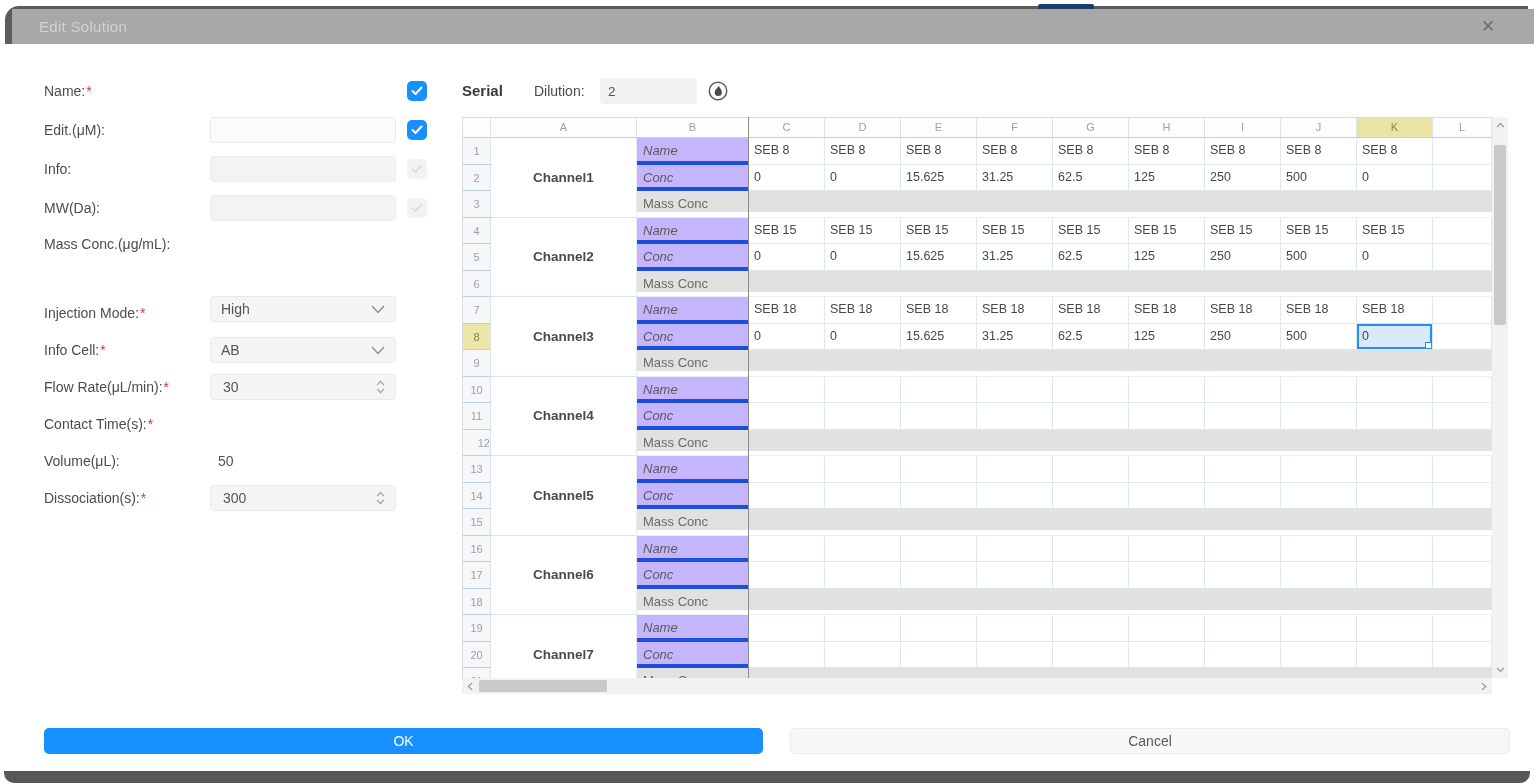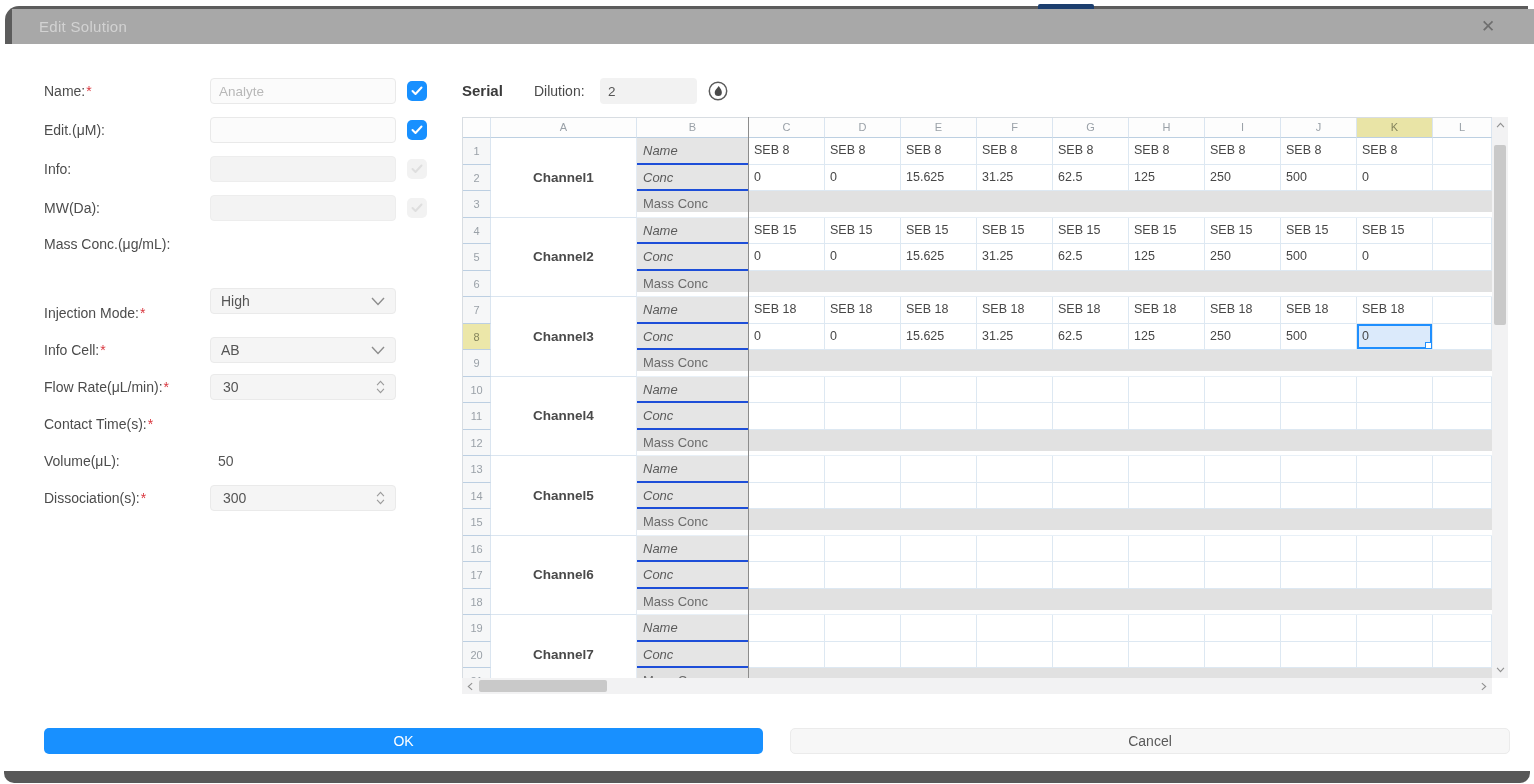--- a/index.html
+++ b/index.html
@@ -50,22 +50,22 @@
   .gc{box-sizing:border-box;flex-shrink:0;overflow:hidden;white-space:nowrap;}
   .ghead{font-size:11px;color:#9aa1a8;text-align:center;line-height:19px;background:#fdfdfd;
          border-right:1px solid #dae5f0;border-bottom:1px solid #bdd0e2;}
   .ghead.hlcol{background:#e9e4a6;color:#84845c;}
   .gnum{font-size:11px;color:#9aa1a8;text-align:center;line-height:26px;background:#f6f7f8;
         border-right:1px solid #dae5f0;border-bottom:1px solid #bccfe2;}
   .gnum.hlrow{background:#ece7a9;color:#84845c;}
   .ga{background:#fff;font-weight:bold;font-size:13.5px;color:#4a4a4a;text-align:center;
       line-height:26px;border-right:1px solid #e4ecf4;}
   .ga.gab{border-bottom:1px solid #dae5f0;}
-  .gb{font-size:13px;color:#5c5c5c;padding-left:6px;line-height:26px;background:#e5e5e5;
-      border-bottom:2px solid #1d4ed8;border-right:1px solid #e6eef6;}
+  .gb{font-size:13px;color:#5c5c5c;padding-left:6px;line-height:26px;background:#c4b5fd;
+      border-bottom:4px solid #1d4ed8;border-right:1px solid #e6eef6;}
   .gb.name,.gb.conc{font-style:italic;}
   .gd{font-size:12.5px;color:#474747;padding-left:5px;line-height:25px;background:#fff;
       border-right:1px solid #dde8f2;border-bottom:1px solid #dde8f2;}
   .gb.mass,.gd.mass{background:linear-gradient(to bottom,#e1e1e1 0,#e1e1e1 21px,#fff 21px);
       border-right:none;border-bottom:1px solid #e8f0f7;color:#6a6a6a;}
   .gd.sel{background:#dbeafb;box-shadow:inset 0 0 0 2px #1f8ffe;position:relative;}
   .gd.sel::after{content:'';position:absolute;right:1px;bottom:1px;width:5px;height:5px;
       background:#fff;border:1px solid #1f8ffe;border-right:none;border-bottom:none;}
   
   .vscroll{position:absolute;left:1030px;top:0;width:16px;height:561px;background:#f2f2f3;}
@@ -86,21 +86,20 @@
 
   <div class="topdark"></div>
   <div class="topline"></div>
   <div class="topblue"></div>
   <div class="titlebar">
     <span class="title">Edit Solution</span>
     <span class="close">✕</span>
   </div>
 
   <div class="flabel" style="top:78px"><span>Name:</span><span class="star">*</span></div>
-  <input class="ctl inp" style="top: 78px;" placeholder="Analyte">
   <span class="cb" style="top:81px" data-state="checked">
     <svg width="12" height="10" viewBox="0 0 12 10">
         <path d="M1.5 5 L4.5 8 L10.5 1.5" fill="none" stroke="currentColor" stroke-width="2" stroke-linecap="round" stroke-linejoin="round"></path>
       </svg>
   </span>
 
   <div class="flabel" style="top:117px"><span>Edit.(μM):</span><span class="star"></span></div>
   <input class="ctl inp" style="top: 117px;" value="">
   <span class="cb" style="top:120px" data-state="checked">
     <svg width="12" height="10" viewBox="0 0 12 10">
@@ -120,21 +119,21 @@
   <input class="ctl inp dis" style="top: 195px;" value="">
   <span class="cb" style="top:198px" data-state="disabled">
     <svg width="12" height="10" viewBox="0 0 12 10">
         <path d="M1.5 5 L4.5 8 L10.5 1.5" fill="none" stroke="currentColor" stroke-width="2" stroke-linecap="round" stroke-linejoin="round"></path>
       </svg>
   </span>
 
   <div class="flabel" style="top:231px"><span>Mass Conc.(μg/mL):</span></div>
 
   <div class="flabel" style="top:300px"><span>Injection Mode:</span><span class="star">*</span></div>
-  <div class="ctl selbox" style="top:288px">
+  <div class="ctl selbox" style="top:296px">
     <span>High</span>
     <span><svg width="14" height="9" viewBox="0 0 14 9">
           <path d="M1 1 L7 7.5 L13 1" fill="none" stroke="#8d8d8d" stroke-width="1.4"></path>
         </svg></span>
   </div>
 
   <div class="flabel" style="top:337px"><span>Info Cell:</span><span class="star">*</span></div>
   <div class="ctl selbox" style="top:337px">
     <span>AB</span>
     <span><svg width="14" height="9" viewBox="0 0 14 9">
@@ -359,21 +358,21 @@
           <div class="gc gd" style="width: 76px;"></div>
           <div class="gc gd" style="width: 76px;"></div>
           <div class="gc gd" style="width: 76px;"></div>
           <div class="gc gd" style="width: 76px;"></div>
           <div class="gc gd" style="width: 76px;"></div>
           <div class="gc gd" style="width: 76px;"></div>
           <div class="gc gd" style="width: 76px;"></div>
           <div class="gc gd" style="flex-grow: 1;"></div>
         </div>
         <div class="grow">
-          <div class="gc gnum" style="width: 28px;">12</div>
+          <div class="gc gnum" style="width: 28px; text-align: right;">12</div>
           <div class="gc ga gab" style="width: 146px;"></div>
           <div class="gc gb mass" style="width: 112px;">Mass Conc</div>
           <div class="gc gd mass" style="width: 76px;"></div>
           <div class="gc gd mass" style="width: 76px;"></div>
           <div class="gc gd mass" style="width: 76px;"></div>
           <div class="gc gd mass" style="width: 76px;"></div>
           <div class="gc gd mass" style="width: 76px;"></div>
           <div class="gc gd mass" style="width: 76px;"></div>
           <div class="gc gd mass" style="width: 76px;"></div>
           <div class="gc gd mass" style="width: 76px;"></div>

